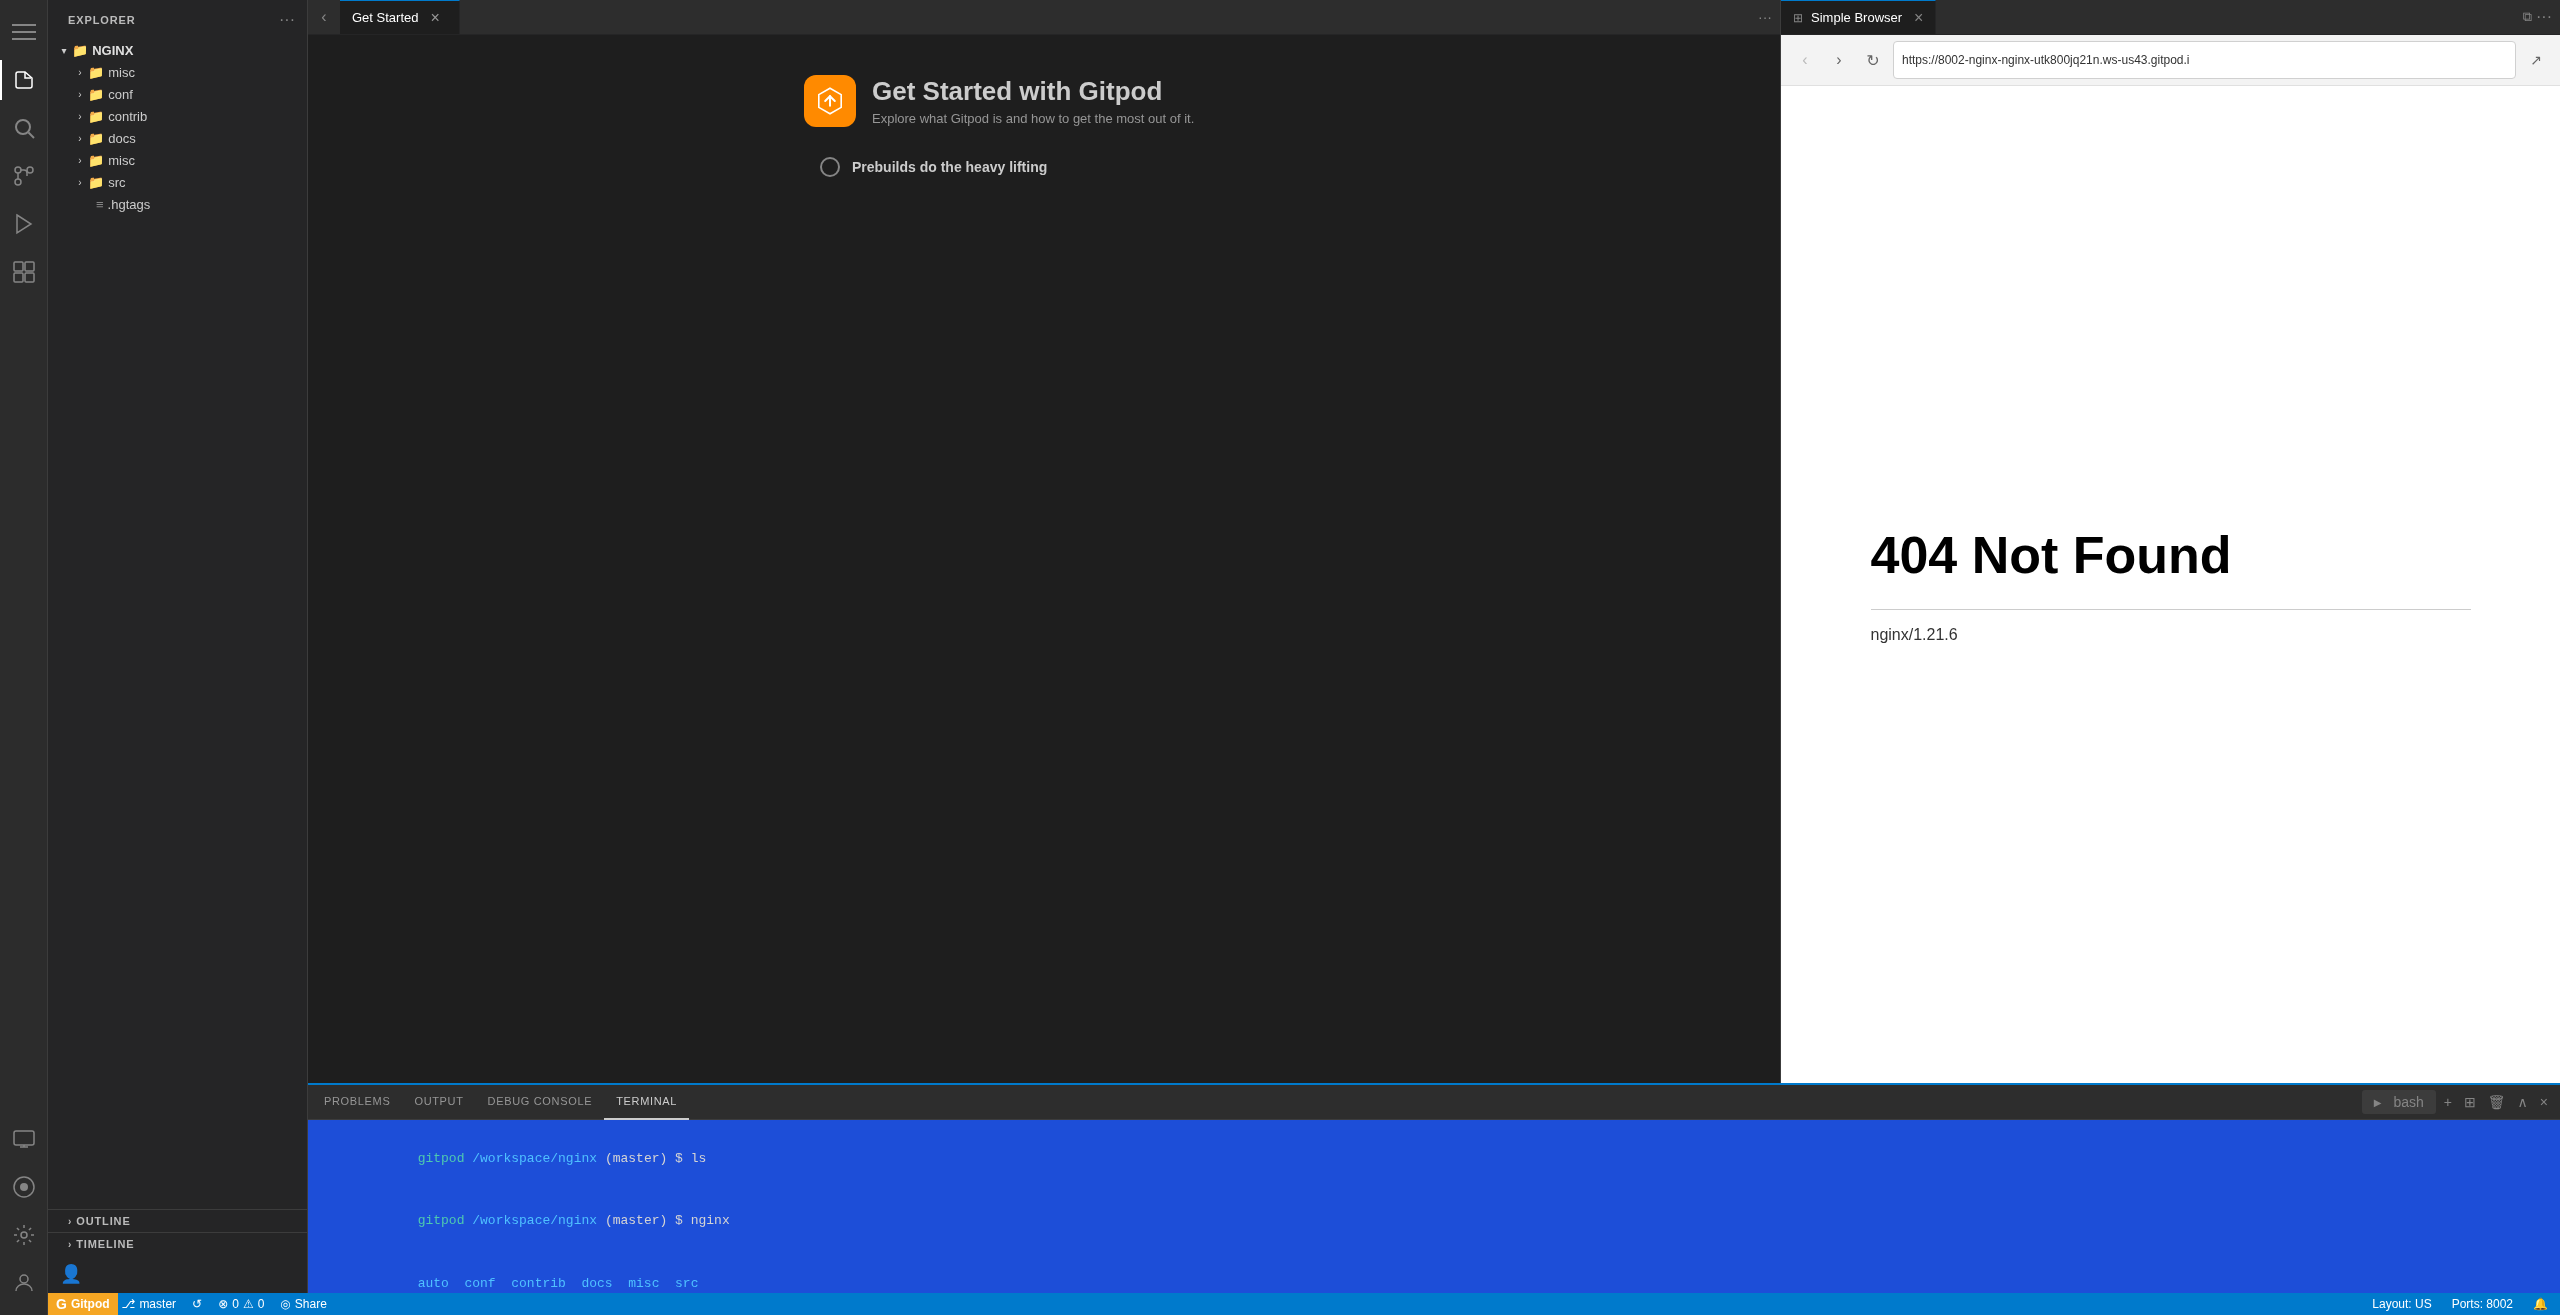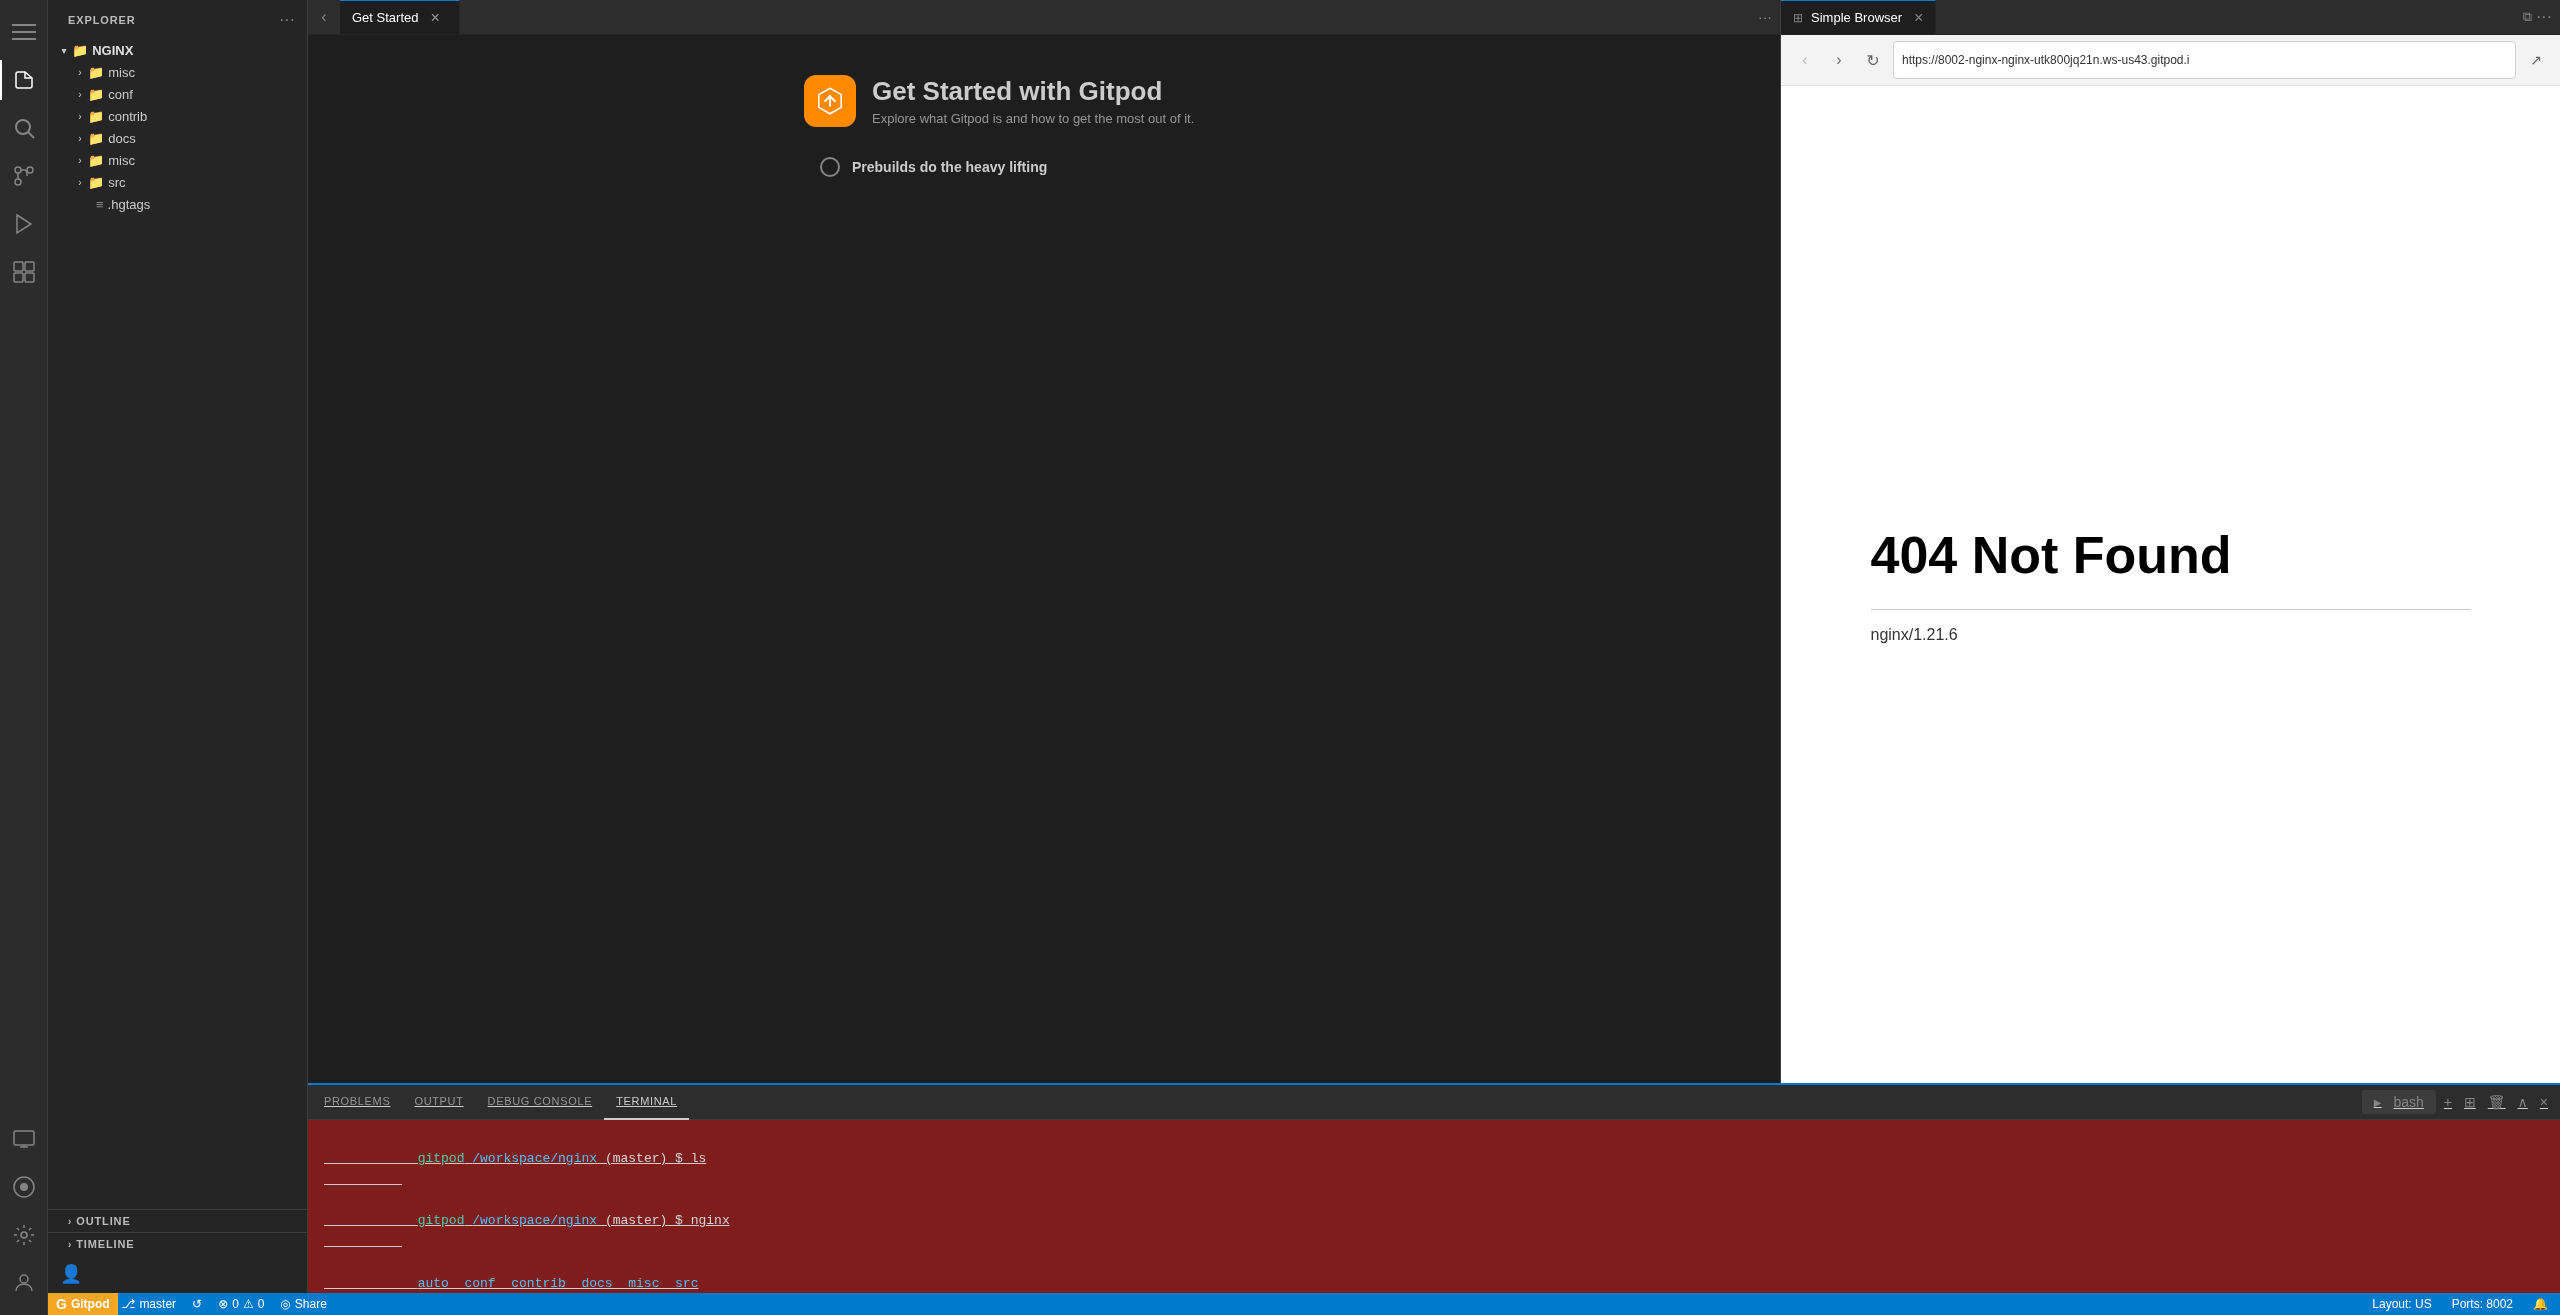--- a/index.html
+++ b/index.html
@@ -155,21 +155,21 @@
     .browser-404-title {
       font-size: 52px; font-weight: 900; color: #000000; margin-bottom: 24px;
     }
     .browser-hr { width: 100%; border: none; border-top: 1px solid #cccccc; margin-bottom: 16px; }
     .browser-404-sub { font-size: 16px; color: #333333; }
 
     
     .terminal-area {
       background: #1e1e1e; border-top: 2px solid #007acc;
       display: flex; flex-direction: column;
-      height: 210px; flex-shrink: 0; text-decoration: underline;
+      height: 210px; flex-shrink: 0;
     }
     .terminal-tabs {
       display: flex; align-items: center; background: #2d2d2d; height: 35px;
       border-bottom: 1px solid #3c3c3c; padding: 0 0 0 4px;
     }
     .terminal-tab {
       padding: 0 12px; height: 35px; display: flex; align-items: center;
       font-size: 11px; text-transform: uppercase; letter-spacing: 0.06em;
       color: #969696; cursor: pointer; border-bottom: 2px solid transparent;
     }
@@ -181,21 +181,21 @@
       color: #858585; cursor: pointer; font-size: 14px; padding: 2px 4px;
       display: flex; align-items: center;
     }
     .terminal-bash-tag {
       display: flex; align-items: center; gap: 4px; background: #3c3c3c;
       padding: 2px 8px; border-radius: 3px; color: #cccccc; font-size: 12px;
     }
 
     .terminal-body {
       flex: 1; padding: 8px 16px; font-family: 'Consolas', 'Courier New', monospace;
-      font-size: 13px; overflow-y: auto; background: #7f1d1d;
+      font-size: 13px; overflow-y: auto; background: #1d4ed8;
     }
     .terminal-line { line-height: 1.6; white-space: pre; }
     .t-green { color: #4ec9b0; }
     .t-blue { color: #4fc1ff; }
     .t-white { color: #d4d4d4; }
     @keyframes blink { 50% { opacity: 0; } }
 
     
     .status-bar {
       height: 22px; background: #007acc; display: flex; align-items: center;

